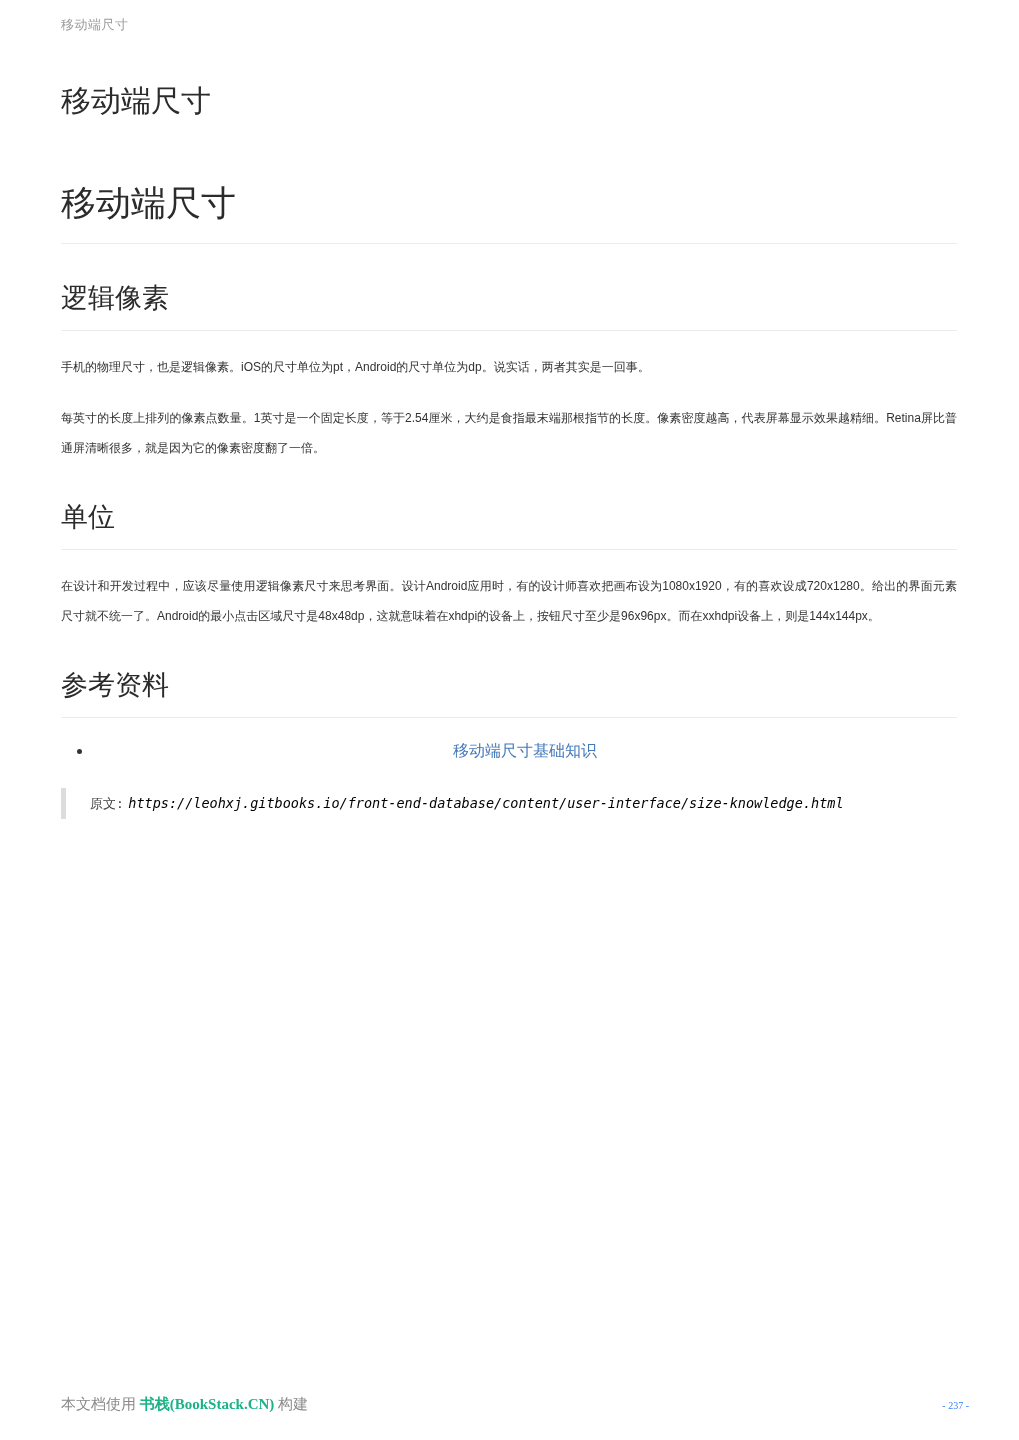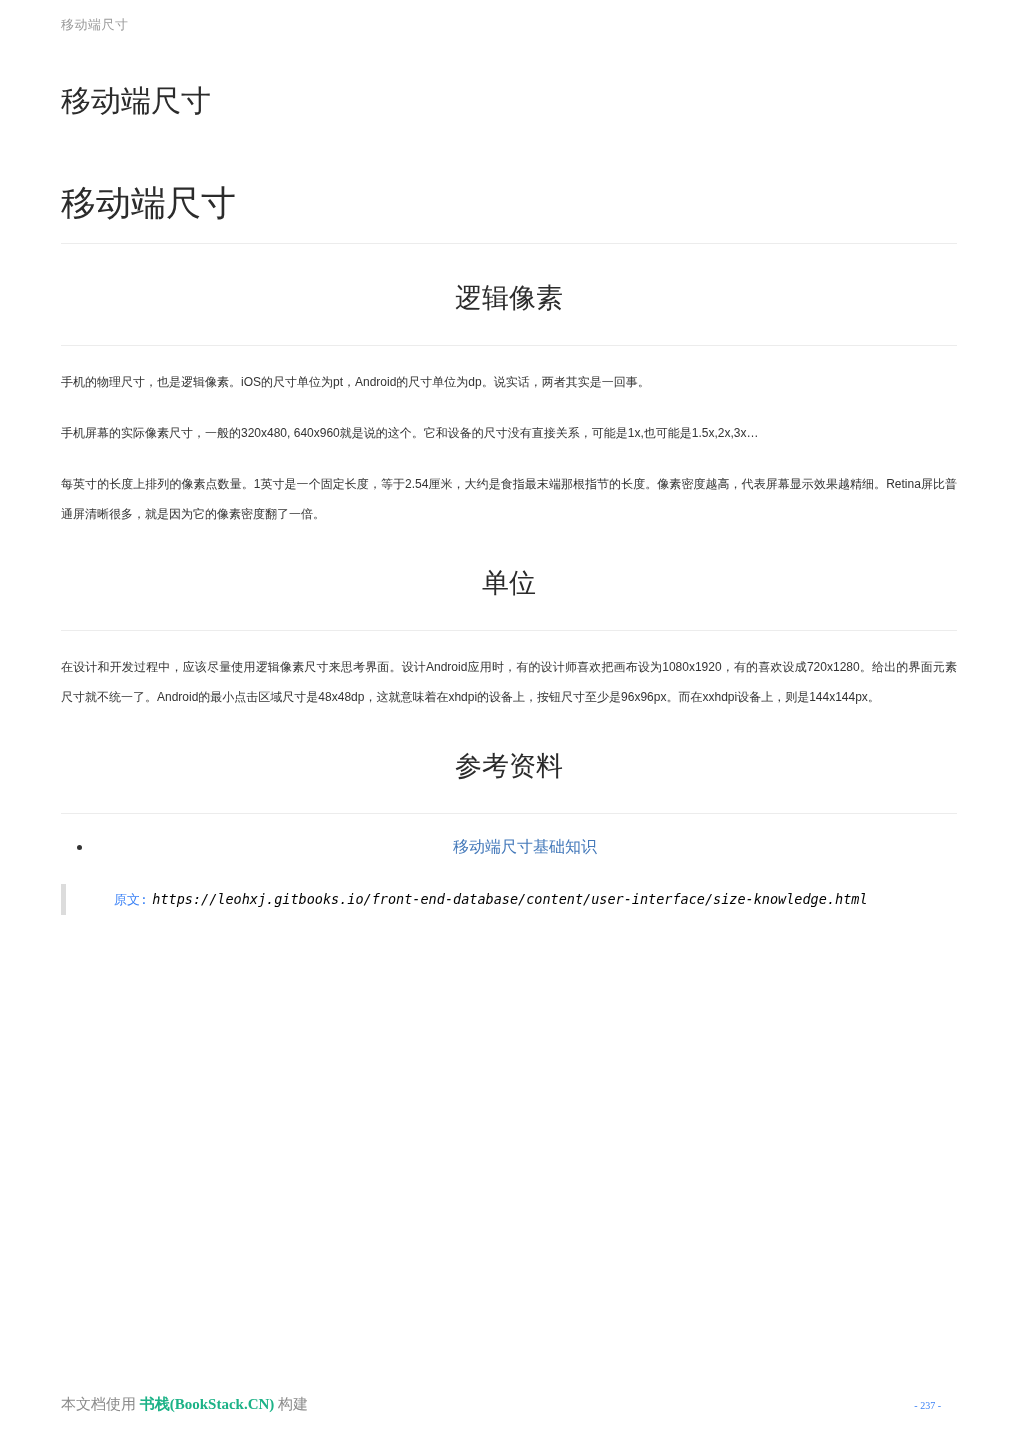--- a/index.html
+++ b/index.html
@@ -33,23 +33,22 @@
     font-weight: 400;
     color: #2b2b2b;
     padding-bottom: 16px;
     border-bottom: 1px solid #ececec;
   }
   h2.section-heading {
     margin-top: 36px;
     font-size: 27px;
     font-weight: 400;
     color: #2b2b2b;
-    padding-bottom: 29px;
+    padding-bottom: 14px;
     border-bottom: 1px solid #ececec;
-    text-align: center;
   }
   p.body-text {
     margin-top: 21px;
     margin-bottom: 16px;
     font-size: 12px;
     line-height: 30px;
     color: #333333;
     text-align: justify;
   }
   ul.ref-list {
@@ -67,35 +66,34 @@
     text-decoration: none;
     cursor: pointer;
   }
   blockquote.source-quote {
     margin-top: 26px;
     border-left: 5px solid #dcdcdc;
     padding: 6px 0 6px 24px;
   }
   .source-label {
     font-size: 13px;
-    color: #3b82f6;
+    color: #404040;
     font-family: "DejaVu Sans Mono", "Liberation Mono", monospace;
-    margin-left: 24px;
   }
   a.source-url {
     font-size: 13.5px;
     font-style: italic;
     color: #000000;
     text-decoration: none;
     font-family: "DejaVu Sans Mono", "Liberation Mono", monospace;
     cursor: pointer;
   }
   .page-footer {
     position: absolute;
-    left: 61px; right: 78px; bottom: 26px;
+    left: 61px; right: 50px; bottom: 26px;
     display: flex;
     justify-content: space-between;
     align-items: baseline;
     font-family: "Liberation Serif", "DejaVu Serif", serif;
     font-size: 15px;
     color: #8a8a8a;
   }
   a.footer-link {
     color: #1cb287;
     text-decoration: none;
@@ -117,21 +115,20 @@
   <h1 class="doc-title">移动端尺寸</h1>
 
   <h1 class="content-title">移动端尺寸</h1>
 
   <section>
     <h2 class="section-heading">逻辑像素</h2>
     <p class="body-text">手机的物理尺寸，也是逻辑像素。iOS的尺寸单位为pt，Android的尺寸单位为dp。说实话，两者其实是一回事。</p>
   </section>
 
   <section>
-    <p class="body-text">手机屏幕的实际像素尺寸，一般的320x480, 640x960就是说的这个。它和设备的尺寸没有直接关系，可能是1x,也可能是1.5x,2x,3x…</p>
   </section>
 
   <section>
     <p class="body-text">每英寸的长度上排列的像素点数量。1英寸是一个固定长度，等于2.54厘米，大约是食指最末端那根指节的长度。像素密度越高，代表屏幕显示效果越精细。Retina屏比普通屏清晰很多，就是因为它的像素密度翻了一倍。</p>
   </section>
 
   <section>
     <h2 class="section-heading">单位</h2>
     <p class="body-text">在设计和开发过程中，应该尽量使用逻辑像素尺寸来思考界面。设计Android应用时，有的设计师喜欢把画布设为1080x1920，有的喜欢设成720x1280。给出的界面元素尺寸就不统一了。Android的最小点击区域尺寸是48x48dp，这就意味着在xhdpi的设备上，按钮尺寸至少是96x96px。而在xxhdpi设备上，则是144x144px。</p>
   </section>

